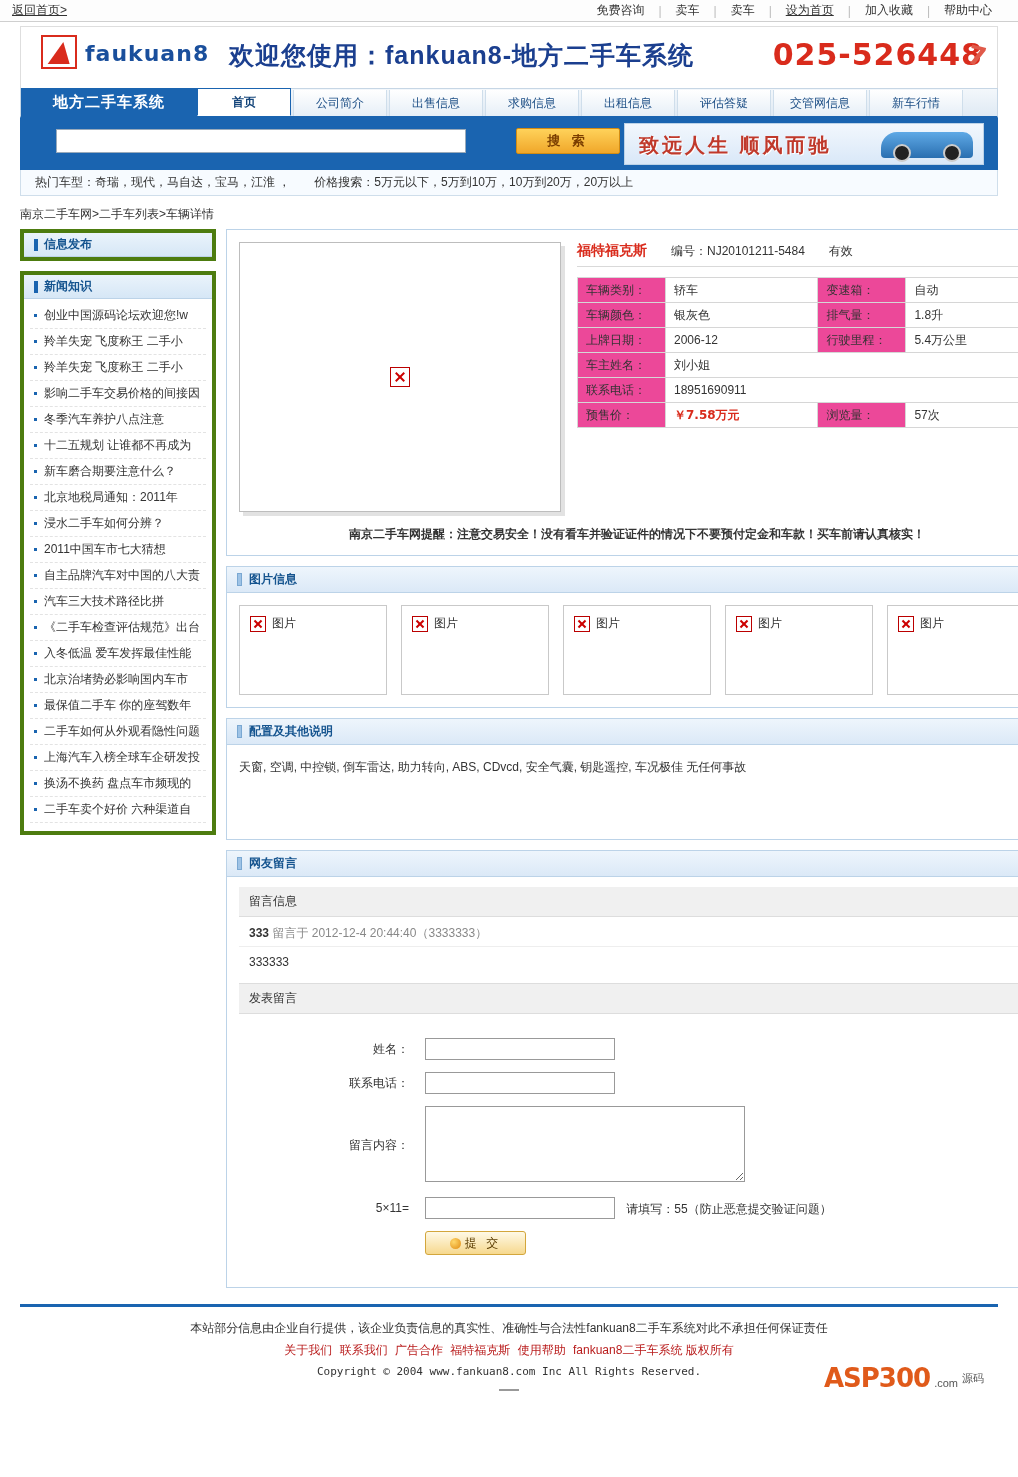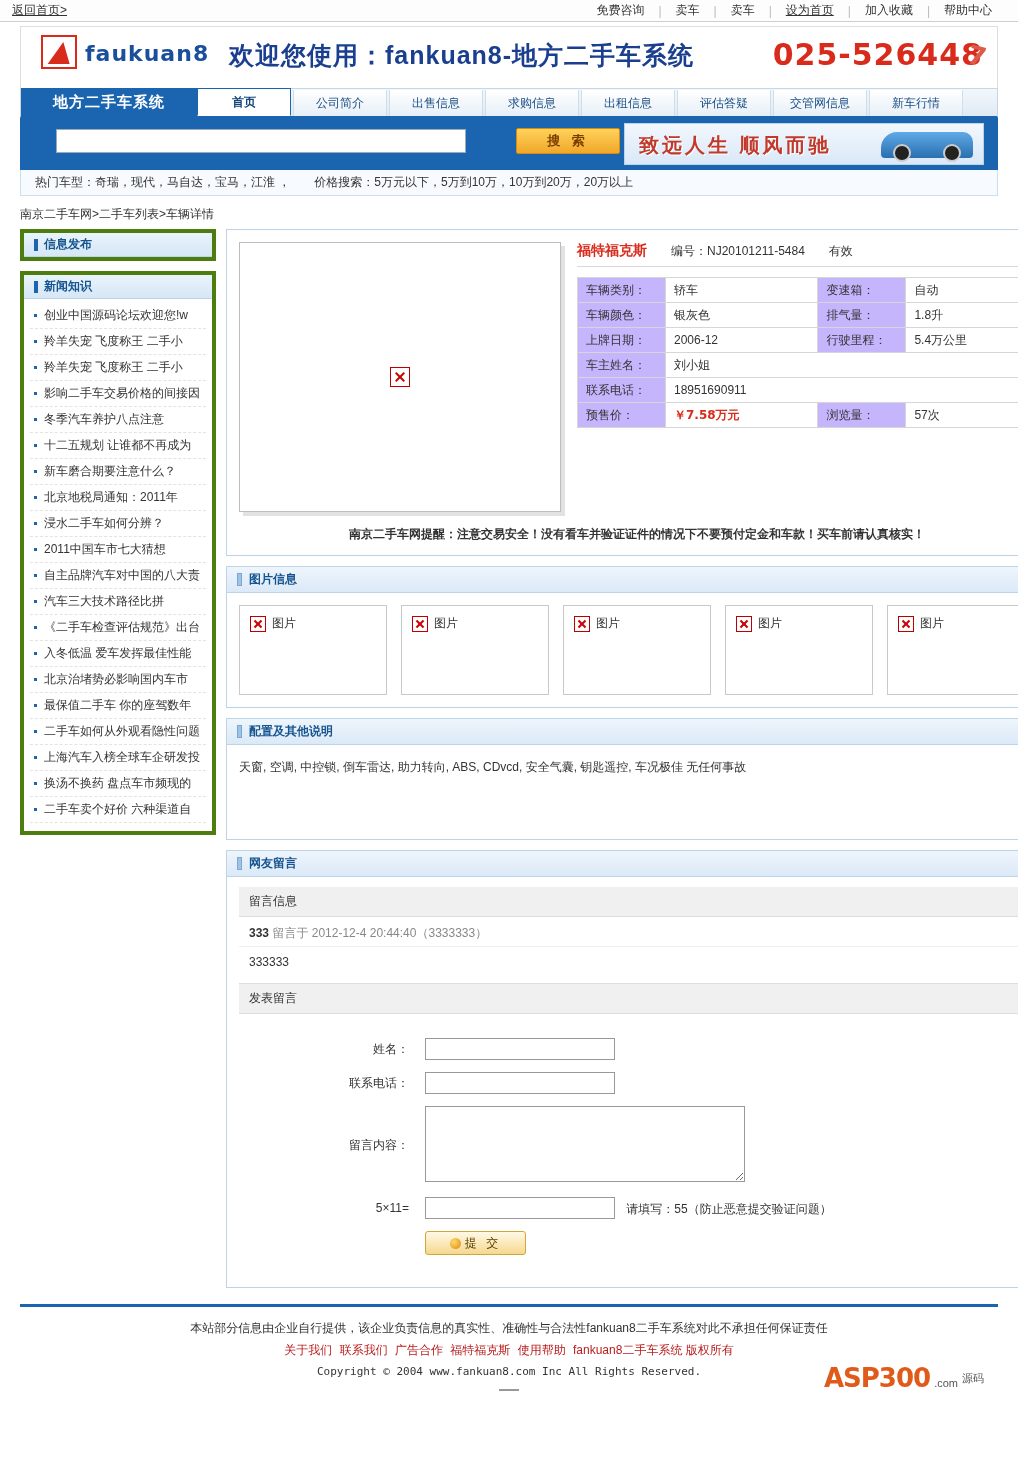--- a/index.html
+++ b/index.html
@@ -321,21 +321,21 @@
     width: 100%;
     border-collapse: collapse;
     font-size: 12px;
   }
   table.spec td {
     border: 1px solid #d6d6d6;
     height: 25px;
     padding: 2px 8px;
   }
   table.spec td.lbl {
-    background: #c4b5fd;
+    background: #ec4899;
     width: 88px;
     color: #333;
   }
   table.spec td.val { background: #fff; }
   .price { color: #d92b1c; font-weight: bold; font-family: "DejaVu Sans", sans-serif; }
 
   .notice {
     text-align: center;
     font-size: 12px;
     color: #333;

